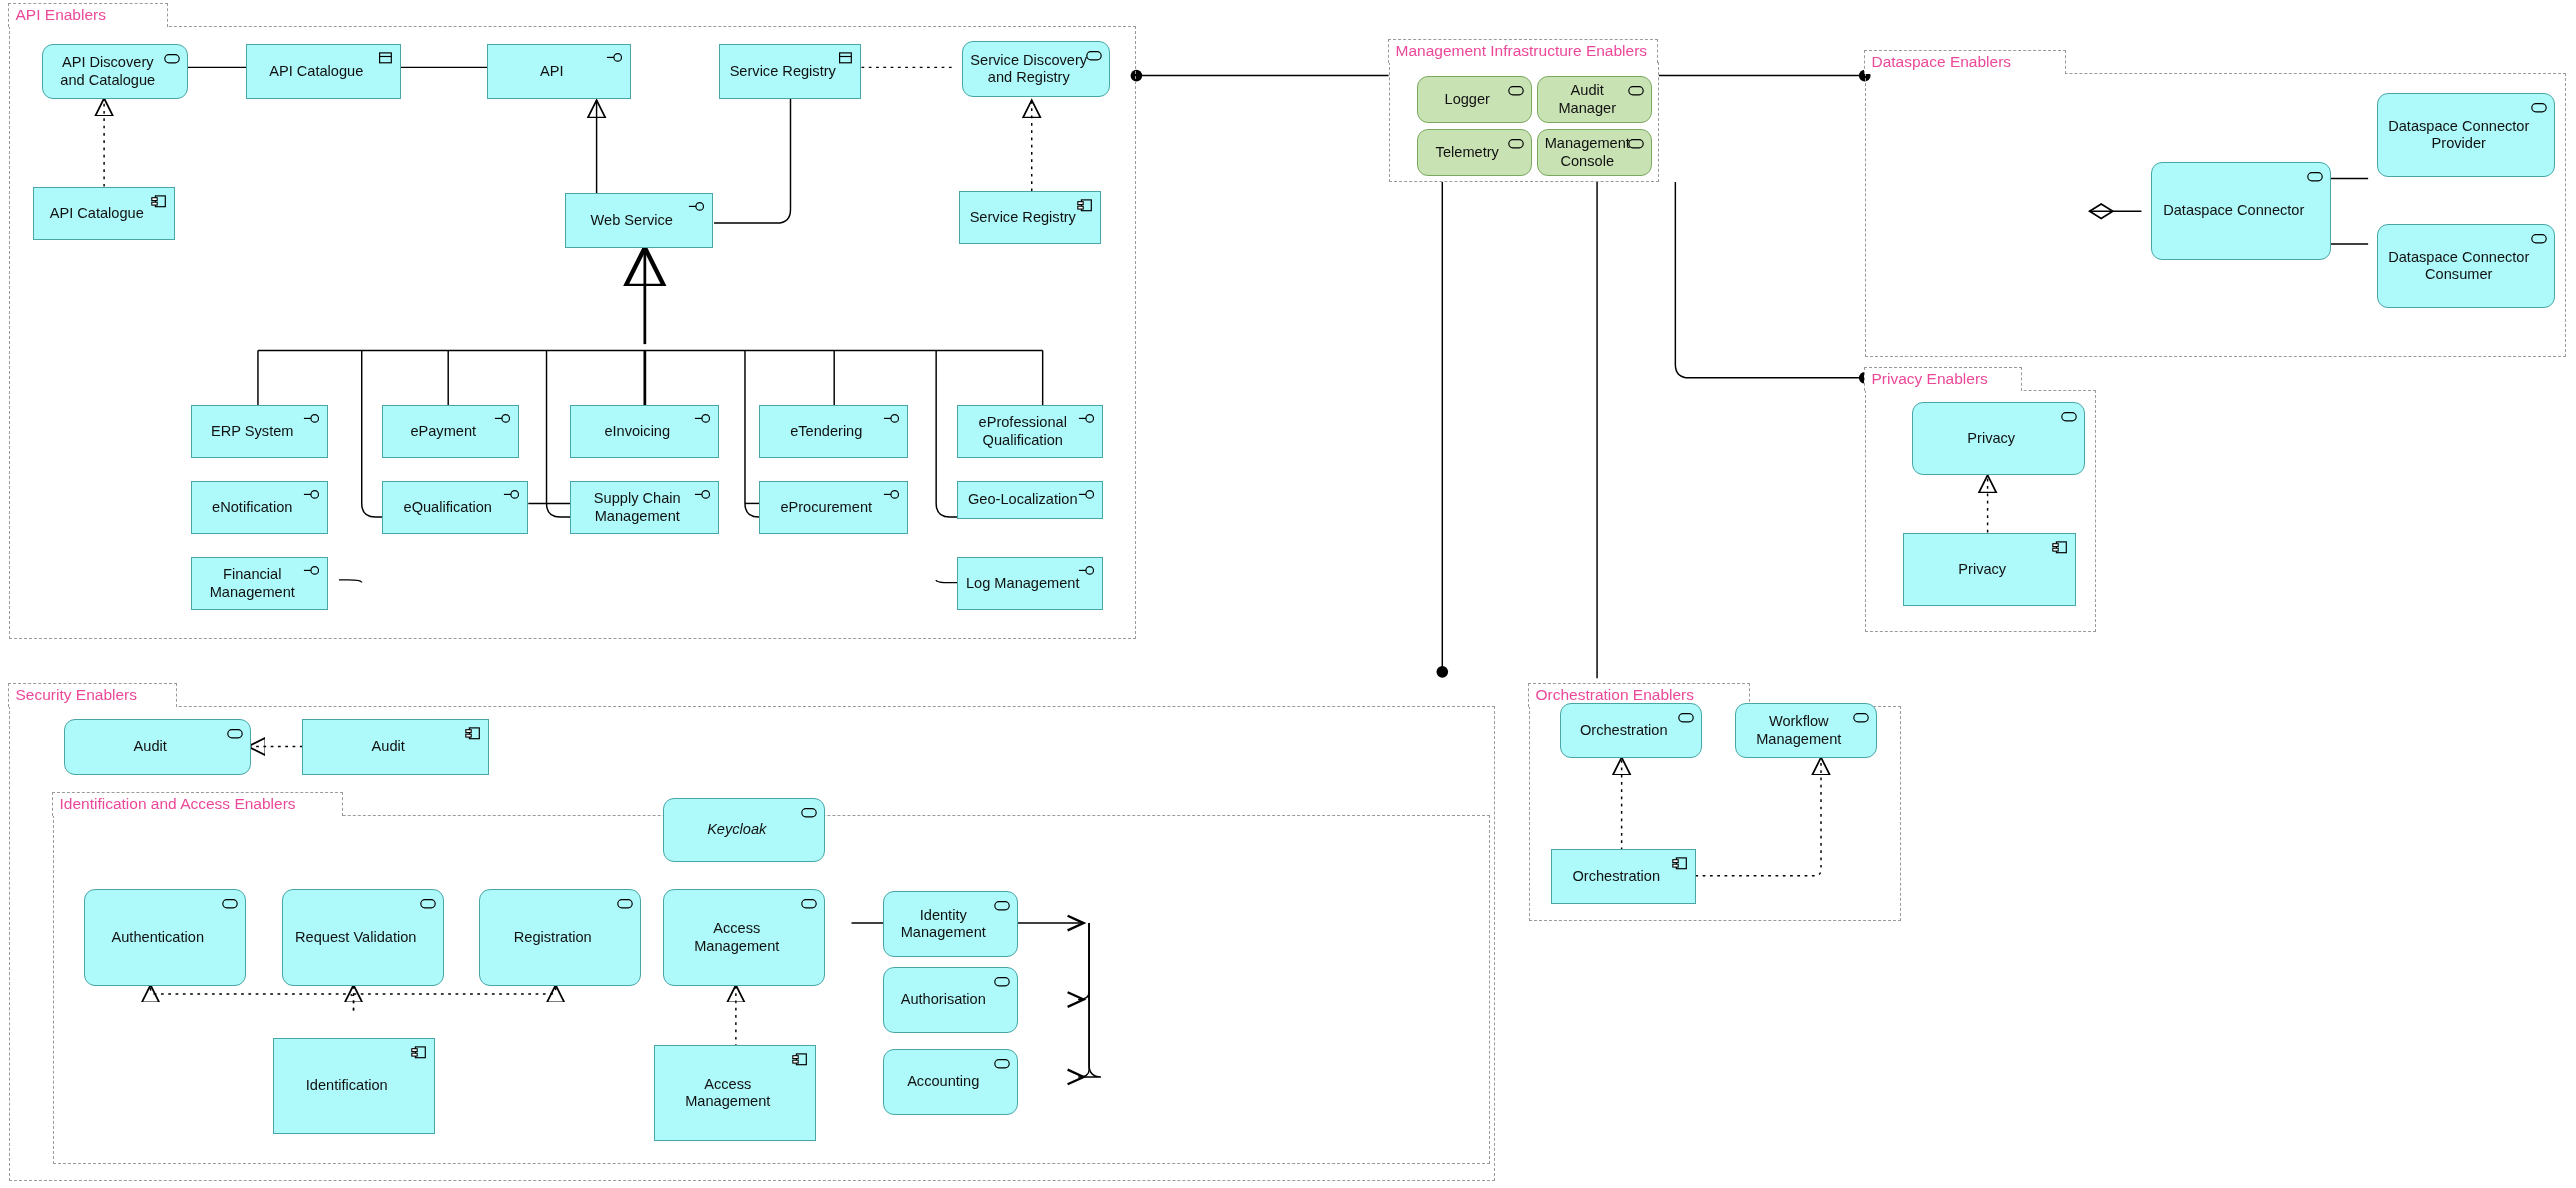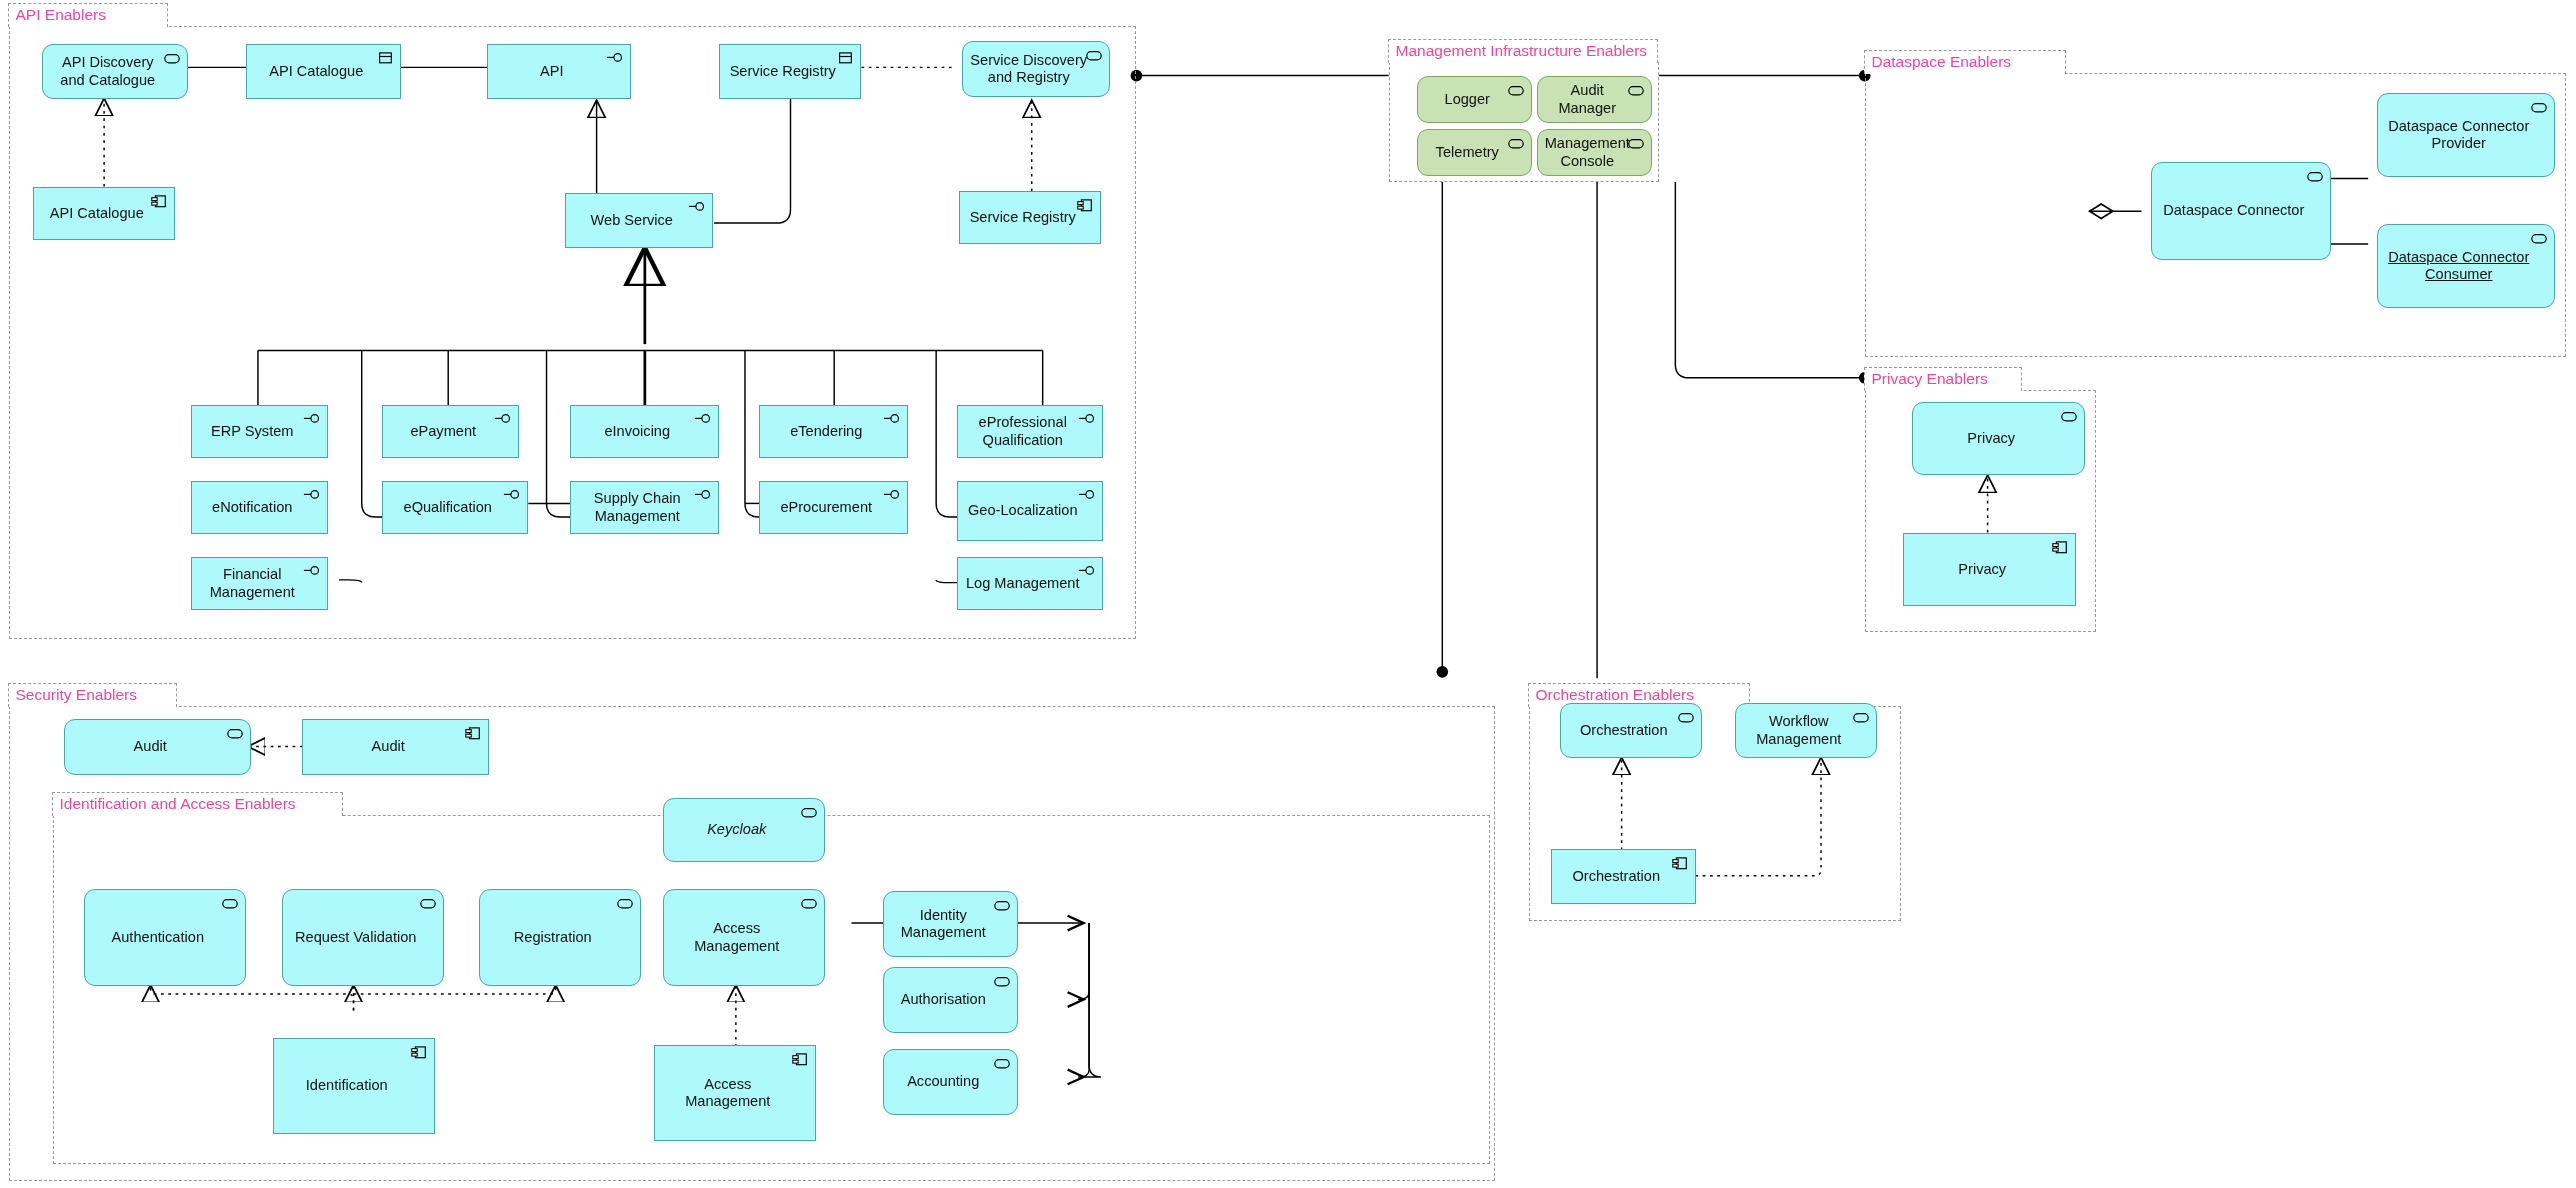--- a/index.html
+++ b/index.html
@@ -322,21 +322,21 @@
   </div>
   <div class="el" style="left:759px;top:481px;width:149px;height:53px;">
     <span class="lbl">eProcurement</span>
     <span class="ico">
         <svg viewBox="0 0 20 16">
           <line x1="1" y1="7" x2="9" y2="7" stroke="#000" stroke-width="1.3"></line>
           <circle cx="13" cy="7" r="4.2" fill="none" stroke="#000" stroke-width="1.3"></circle>
         </svg>
       </span>
   </div>
-  <div class="el" style="left:957px;top:481px;width:146px;height:60px;">
+  <div class="el" style="left:957px;top:481px;width:146px;height:38px;">
     <span class="lbl">Geo-Localization</span>
     <span class="ico">
         <svg viewBox="0 0 20 16">
           <line x1="1" y1="7" x2="9" y2="7" stroke="#000" stroke-width="1.3"></line>
           <circle cx="13" cy="7" r="4.2" fill="none" stroke="#000" stroke-width="1.3"></circle>
         </svg>
       </span>
   </div>
 
   <div class="el" style="left:191px;top:557px;width:137px;height:53px;">
@@ -400,21 +400,21 @@
       </span>
   </div>
   <div class="el round" style="left:2368px;top:93px;width:178px;height:84px;">
     <span class="lbl">Dataspace Connector Provider</span>
     <span class="ico">
         <svg viewBox="0 0 20 16">
           <rect x="2" y="4" width="16" height="9" rx="4.5" ry="4.5" fill="none" stroke="#000" stroke-width="1.3"></rect>
         </svg>
       </span>
   </div>
-  <div class="el round" style="left:2368px;top:224px;width:178px;height:84px;text-decoration:underline;">
+  <div class="el round" style="left:2368px;top:224px;width:178px;height:84px;">
     <span class="lbl">Dataspace Connector Consumer</span>
     <span class="ico">
         <svg viewBox="0 0 20 16">
           <rect x="2" y="4" width="16" height="9" rx="4.5" ry="4.5" fill="none" stroke="#000" stroke-width="1.3"></rect>
         </svg>
       </span>
   </div>
 
   <div class="el round" style="left:1903px;top:402px;width:173px;height:73px;">
     <span class="lbl">Privacy</span>

